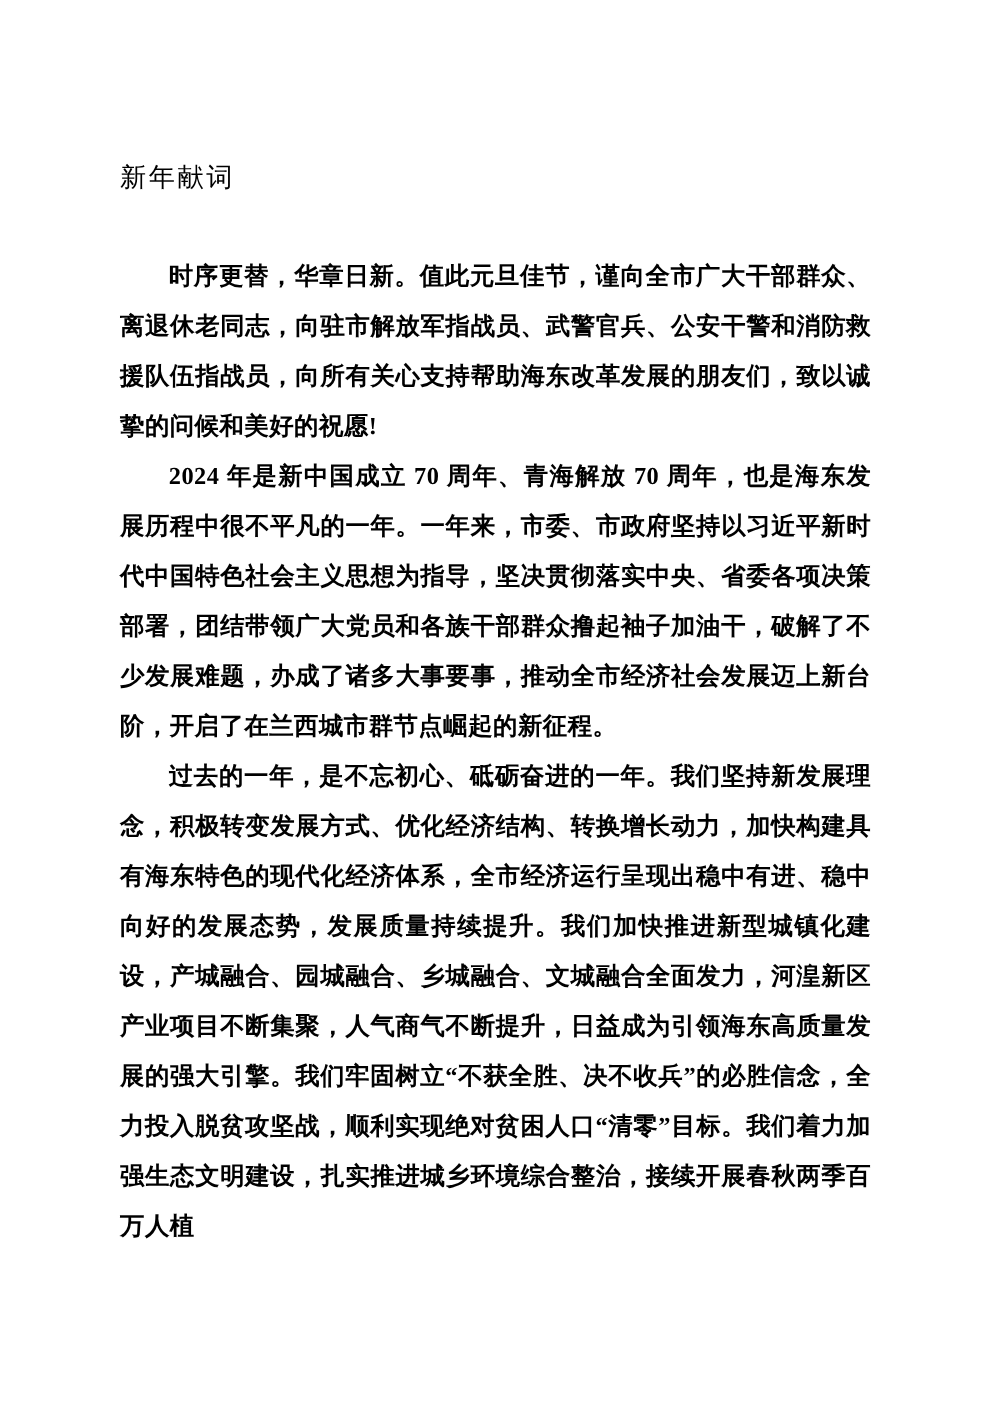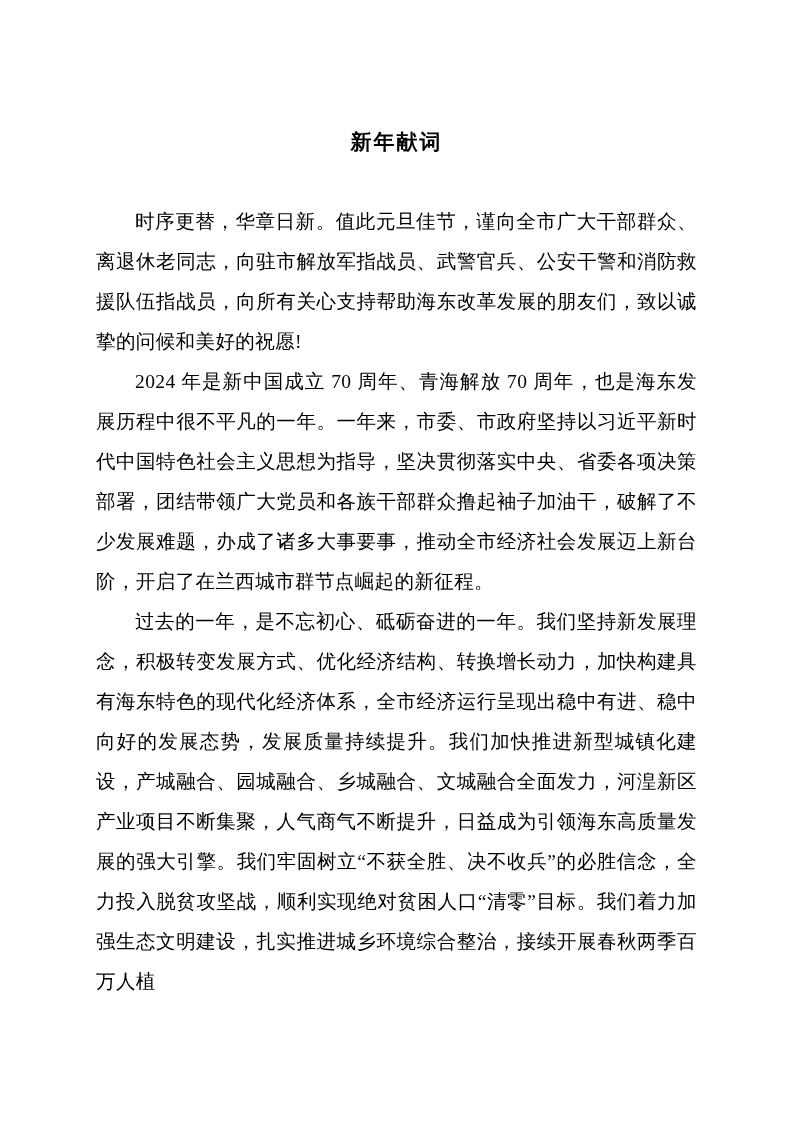--- a/index.html
+++ b/index.html
@@ -15,29 +15,29 @@
     overflow: hidden;
   }
   .page {
     width: 793px;
     height: 1122px;
     box-sizing: border-box;
     padding: 110px 96px 40px 96px;
     position: relative;
   }
   .doc-title {
-    text-align: center;
     font-size: 21px;
-    font-weight: bold;
+    font-weight: normal;
     letter-spacing: 2px;
     margin: 18px 0 0 0;
     font-family: "Liberation Sans", "DejaVu Sans", sans-serif;
   }
   .body-text {
     margin-top: 46px;
+    font-weight: bold;
   }
   .para {
     font-size: 19.5px;
     line-height: 40px;
     text-align: justify;
     text-justify: inter-ideograph;
     text-indent: 2em;
     margin: 0;
     letter-spacing: 0.4px;
   }

